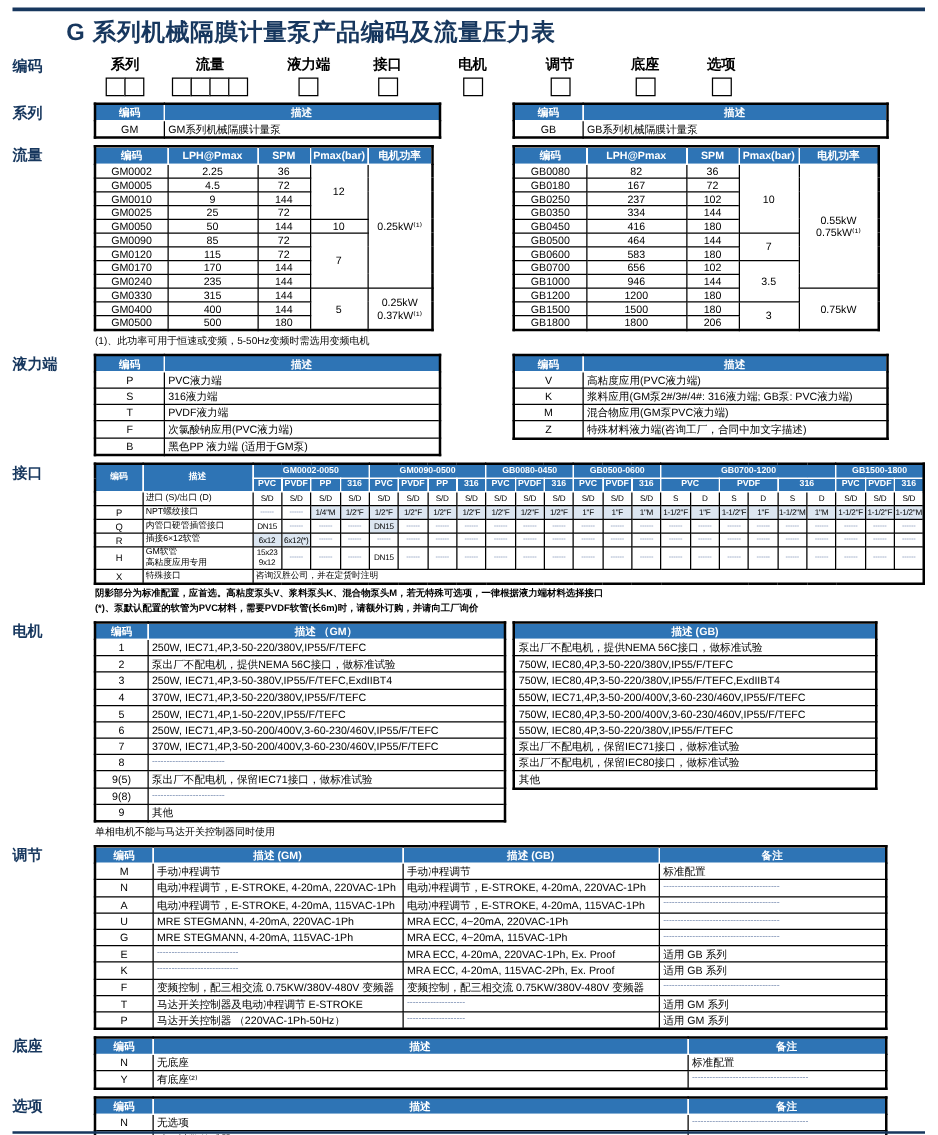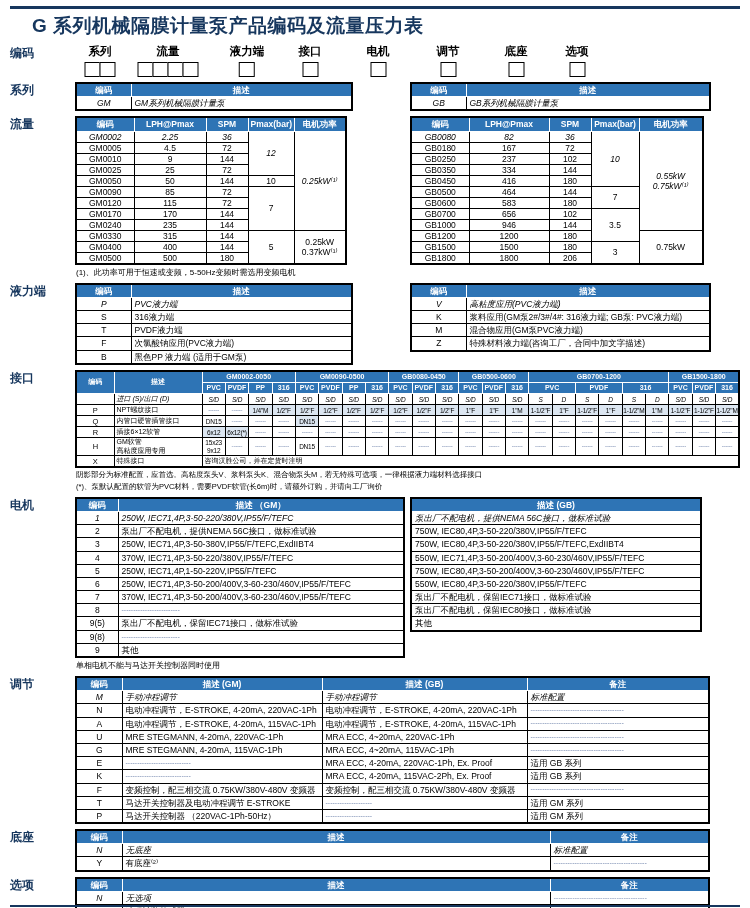--- a/index.html
+++ b/index.html
@@ -1,20 +1,20 @@
 <!DOCTYPE html>
 <html><head>
 <meta charset="utf-8">
 <style>
   html,body{margin:0;padding:0;background:#fff;}
   .page{position:relative;width:750px;height:908px;background:#fff;overflow:hidden;
         font-family:"Liberation Sans","DejaVu Sans",sans-serif;color:#000;}
   .top-rule{position:absolute;left:10px;right:10px;top:6px;height:3px;background:#17375e;}
   .bottom-rule{position:absolute;left:10px;right:10px;bottom:1px;height:2px;background:#17375e;}
-  .title{position:absolute;left:32px;top:13px;margin:0;font-size:19px;font-weight:bold;color:#17375e;letter-spacing:.5px;}
+  .title{position:absolute;left:53px;top:13px;margin:0;font-size:19px;font-weight:bold;color:#17375e;letter-spacing:.5px;}
   .content{position:absolute;top:44px;left:0;right:0;}
 
   
   .coding-row{position:relative;height:36px;margin-bottom:2px;}
   .main-label{position:absolute;left:10px;top:1px;font-size:12px;font-weight:bold;color:#17375e;}
   .slots{position:absolute;left:75px;top:0;right:0;height:36px;}
   .slot{position:absolute;top:0;text-align:center;transform:translateX(-50%);}
   .slot:nth-child(1){left:25px;}  .slot:nth-child(2){left:93px;}
   .slot:nth-child(3){left:172px;} .slot:nth-child(4){left:235px;}
   .slot:nth-child(5){left:303px;} .slot:nth-child(6){left:373px;}
@@ -29,42 +29,42 @@
   .sec-label{width:75px;box-sizing:border-box;padding-left:10px;font-size:12px;font-weight:bold;color:#17375e;flex:none;}
   .sec-body{flex:1;min-width:0;}
   .pair{display:flex;align-items:flex-start;}
 
   
   table.tbl{border-collapse:collapse;table-layout:fixed;font-size:8.5px;line-height:1.2;border:2px solid #000;}
   .tbl th{background:#2e74b5;color:#fff;font-weight:bold;border:1px solid #fff;padding:1px 2px;
           font-size:8.5px;white-space:nowrap;overflow:hidden;text-align:center;}
   .tbl td{border:1px solid #000;padding:1px 3px;text-align:center;vertical-align:middle;
           white-space:nowrap;overflow:hidden;background:#fff;height:10px;}
-  .tbl tbody tr:first-child td{border-top:1.5px solid #000;font-style:italic;}
+  .tbl tbody tr:first-child td{border-top:1.5px solid #000;}
   .tbl td.L{text-align:left;}
   .tbl td.sh{background:#dce6f1;}
   .tbl td.dash{color:#6e83ab;font-size:7px;}
   .tbl tr.grp td{border-top:1.5px solid #000;}
 
   .w272{width:272px;} .w278{width:278px;} .w294{width:294px;} .w301{width:301px;}
   .gap57{margin-left:57px;} .gap63{margin-left:63px;} .gap5{margin-left:5px;}
   .w330{width:330px;} .w292{width:292px;} .w635{width:635px;} .w665{width:665px;}
 
   .flowtbl td{padding:0 2px;height:10px;line-height:10px;}
 
   
   .itf{font-size:6.5px;line-height:1.15;}
   .itf th{font-size:7px;padding:1px 0;}
   .itf td{padding:0;height:10px;font-size:6.5px;letter-spacing:-.2px;}
   .itf td:first-child{font-size:7.5px;}
   .itf td.L{padding-left:2px;font-size:7px;letter-spacing:0;}
   .itf td.dash{font-size:6px;}
 
   .note{font-size:8px;margin:2px 0 0 1px;color:#000;}
-  .note.small{font-size:7.5px;line-height:1.3;}
+  .note.small{font-size:7.5px;line-height:1.3;font-weight:bold;}
 </style>
 </head>
 <body>
 
 <div class="page">
   <div class="top-rule"></div>
 
   <h1 class="title">G 系列机械隔膜计量泵产品编码及流量压力表</h1>
 
   <div class="content">

